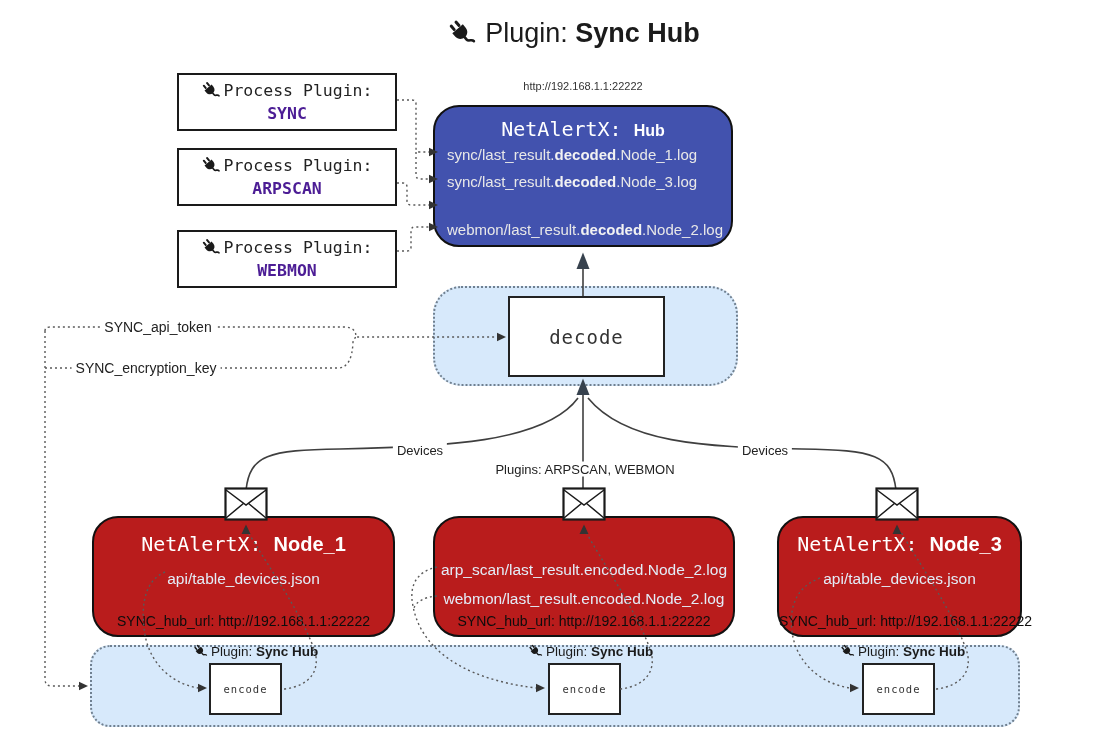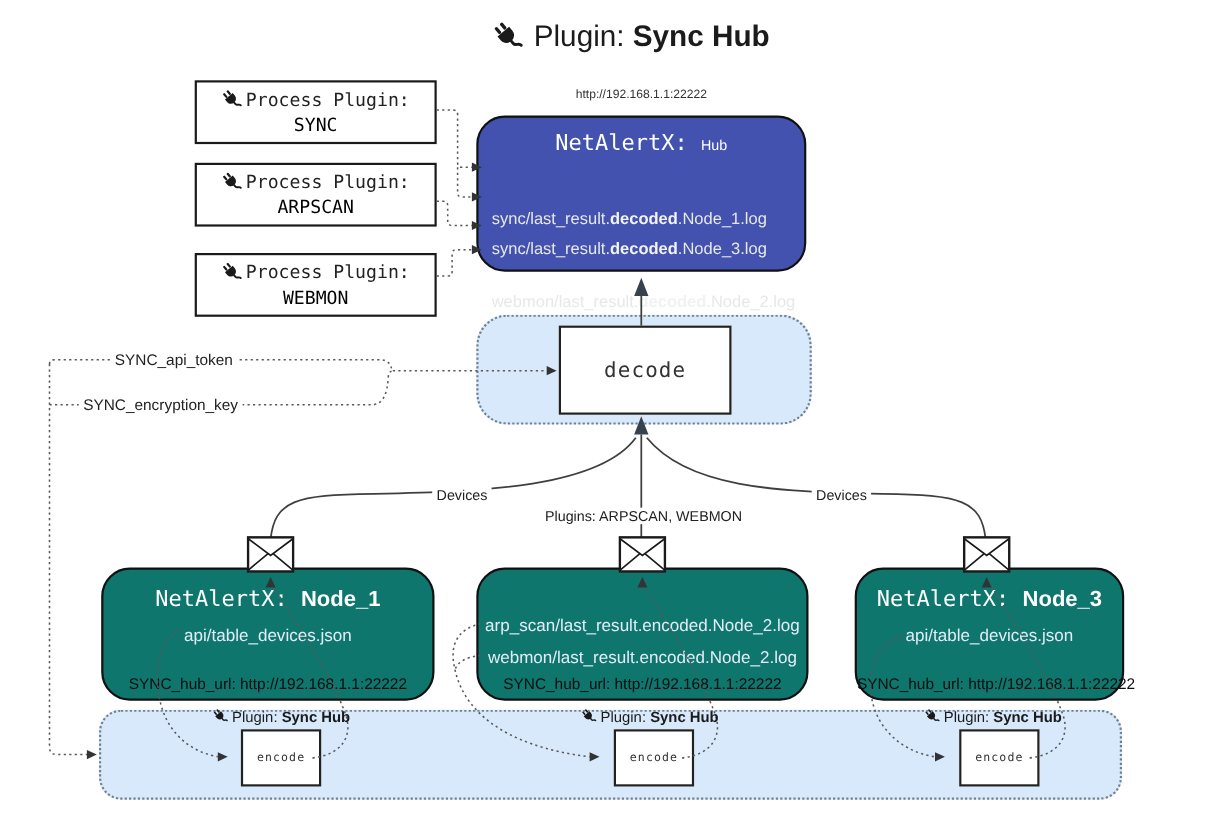--- a/index.html
+++ b/index.html
@@ -7,44 +7,44 @@
          font-family:"Liberation Sans","DejaVu Sans",sans-serif;color:#1a1a1a;}
   .mono{font-family:"DejaVu Sans Mono","Liberation Mono",monospace;}
   
   .title-row{position:absolute;top:18px;left:0;right:0;display:flex;justify-content:center;align-items:center;gap:8px;transform:translateX(22px);z-index:2;}
   .title-row .t{font-size:27px;color:#1b1b1b;}
   .title-row .t b{font-weight:700;}
   
   .pbox{position:absolute;left:177px;width:220px;height:58px;background:#fff;border:2px solid #1a1a1a;box-sizing:border-box;
         display:flex;flex-direction:column;justify-content:center;align-items:center;z-index:2;}
   .pbox .r1{display:flex;align-items:center;gap:2px;font-size:16.5px;color:#222;line-height:1.45;}
-  .pbox .r2{font-size:16.5px;color:#000000;line-height:1.3;}
+  .pbox .r2{font-size:16.5px;color:#4c1d95;line-height:1.3;font-weight:bold;}
   
   .hub{position:absolute;left:433px;top:105px;width:300px;height:142px;background:#4252AE;border:2px solid #111;
        border-radius:26px;box-sizing:border-box;z-index:2;}
   .hub-title{position:absolute;left:0;right:0;top:10px;text-align:center;color:#fff;font-size:20px;}
   .hub-title .pre{font-size:20px;}
-  .hub-title b{font-weight:400;font-size:13px;}
-  .hub-log{position:absolute;left:12px;right:4px;color:#E8E8E8;font-size:15px;white-space:nowrap;margin-top:45px;}
+  .hub-title b{font-weight:700;font-size:16px;}
+  .hub-log{position:absolute;left:12px;right:4px;color:#E8E8E8;font-size:15px;white-space:nowrap;}
   .hub-log b{font-weight:700;color:#F2F2F2;}
   .hub-url{position:absolute;left:433px;top:80px;width:300px;text-align:center;font-size:11px;color:#333;z-index:2;}
   
   .panel{background:#D7E9FB;border:2px dotted #708090;box-sizing:border-box;z-index:1;}
   .decode-panel{position:absolute;left:433px;top:286px;width:305px;height:100px;border-radius:28px;}
   .wbox{position:absolute;background:#fff;border:2px solid #222;box-sizing:border-box;display:flex;align-items:center;justify-content:center;z-index:2;}
   .decode-box{left:508px;top:296px;width:157px;height:81px;font-size:19px;letter-spacing:1px;color:#333;}
   
-  .node{position:absolute;top:516px;height:121px;background:#0f766e;border:2px solid #111;border-radius:26px;box-sizing:border-box;z-index:2;}
+  .node{position:absolute;top:516px;height:121px;background:#b91c1c;border:2px solid #111;border-radius:26px;box-sizing:border-box;z-index:2;}
   .node-title{position:absolute;left:0;right:0;top:14px;text-align:center;color:#fff;font-size:20px;white-space:nowrap;}
   .node-title b{font-weight:700;}
   .node-line{position:absolute;left:0;right:0;text-align:center;color:#E3EDF8;font-size:15.5px;white-space:nowrap;}
   .node-url{position:absolute;left:0;right:0;bottom:6px;text-align:center;color:#0d0d0d;font-size:14px;white-space:nowrap;}
   
   .encode-panel{position:absolute;left:90px;top:645px;width:930px;height:82px;border-radius:20px;}
-  .enc-box{top:663px;width:73px;height:52px;font-size:10.5px;letter-spacing:1px;color:#333;margin-left:10px;}
+  .enc-box{top:663px;width:73px;height:52px;font-size:10.5px;letter-spacing:1px;color:#333;}
   .enc-label{position:absolute;top:644px;display:flex;align-items:center;gap:3px;font-size:13.5px;color:#1b1b1b;z-index:6;white-space:nowrap;}
   .enc-label b{font-weight:700;}
   
   .wire-label{position:absolute;background:#fff;padding:0 4px;font-size:13px;color:#222;z-index:6;white-space:nowrap;transform:translate(-50%,-50%);}
   .token-label{font-size:14px;}
   svg.wires{position:absolute;left:0;top:0;z-index:5;pointer-events:none;}
   svg.env{position:absolute;z-index:5;}
   .plug{flex:0 0 auto;}
 </style>
 </head>

